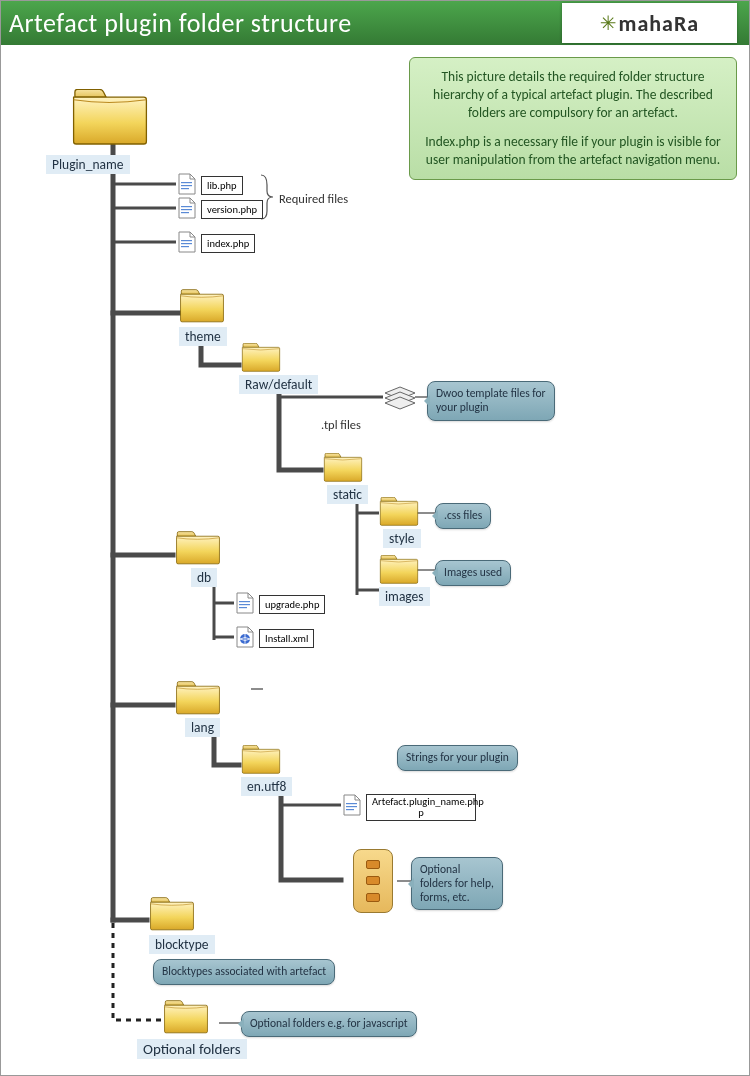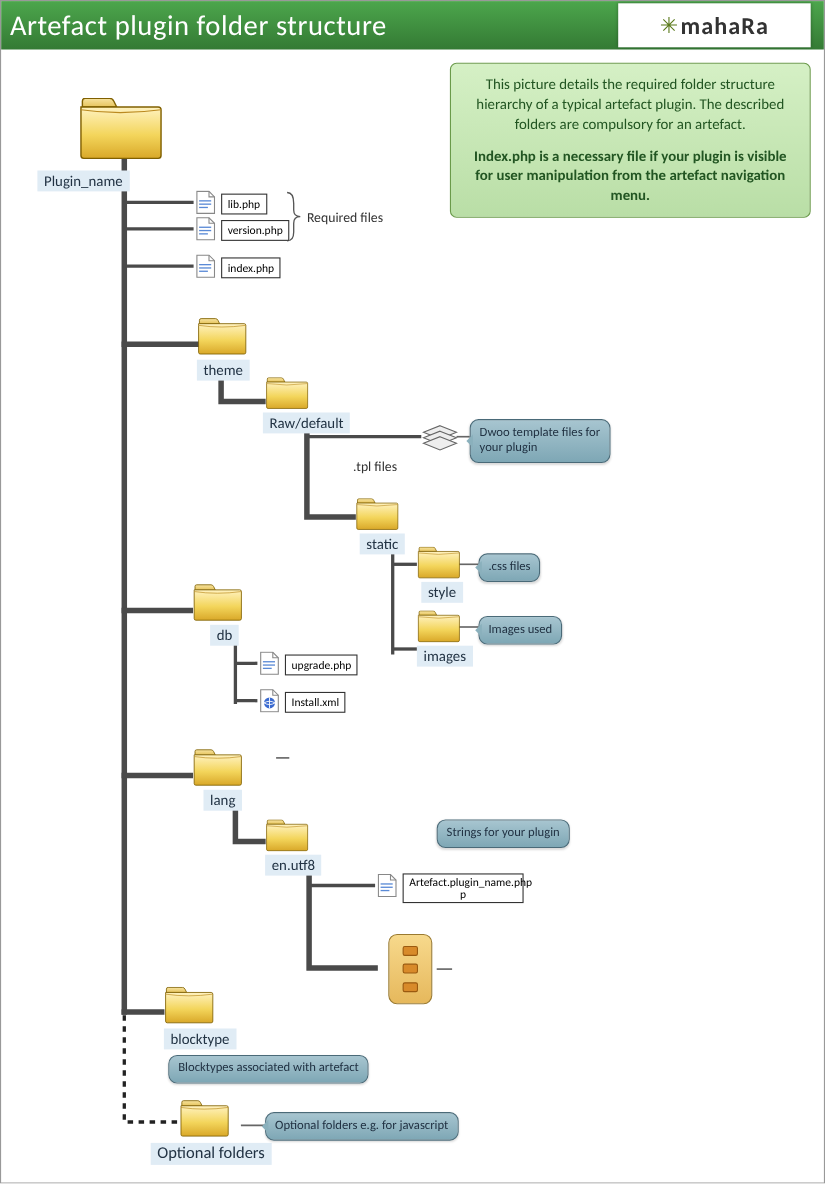--- a/index.html
+++ b/index.html
@@ -61,21 +61,21 @@
     background: linear-gradient(to bottom, #d5f0c5 0%, #b9dea6 100%);
     border: 1px solid #6a9a4a;
     border-radius: 6px;
     padding: 10px 14px;
     font-size: 13.5px;
     color: #225522;
     text-align: center;
     line-height: 1.35;
   }
   .info-box p { margin: 0 0 10px 0; }
-  .info-box p:last-child { margin: 0; font-weight: bold; }
+  .info-box p:last-child { margin: 0; }
 
   .canvas {
     position: absolute;
     left: 0; top: 44px;
     width: 750px; height: 1032px;
   }
 
   
   .folder-icon {
     position: absolute;
@@ -319,21 +319,21 @@
       <path class="conn-hair" d="M396 836 L410 836"></path>
       <path class="conn-hair" d="M216 927 L226 927"></path>
       <path class="conn-hair" d="M218 978 L240 978"></path>
     </svg>
 
     <div class="folder-icon folder-big" style="left:70px; top:44px;">
       <svg viewBox="0 0 60 44">
           <use href="#folderShape"></use>
         </svg>
     </div>
-    <span class="label-chip" style="left:33px; top:110px;">Plugin_name</span>
+    <span class="label-chip" style="left:45px; top:110px;">Plugin_name</span>
 
     <div class="file-icon" style="left:177px; top:128px;"><svg viewBox="0 0 18 22">
           <use href="#fileShape"></use>
         </svg></div>
     <span class="file-box" style="left:200px; top:131px;">lib.php</span>
 
     <div class="file-icon" style="left:177px; top:152px;"><svg viewBox="0 0 18 22">
           <use href="#fileShape"></use>
         </svg></div>
     <span class="file-box" style="left:200px; top:155px;">version.php</span>
@@ -410,20 +410,21 @@
     <span class="file-box" style="left:365px; top:749px; line-height:1; text-align:center; width:110px;">
       <span>Artefact.plugin_name.php</span><br>
       <span>p</span>
     </span>
 
     <div class="multi-folder" style="left:352px; top:804px;">
       <div class="slot"></div>
         <div class="slot"></div>
         <div class="slot"></div>
     </div>
+    <div class="callout tail-left" style="left:410px; top:812px; width:92px;">Optional folders for help, forms, etc.</div>
 
     <div class="folder-icon folder-med" style="left:148px; top:852px;"><svg viewBox="0 0 60 44">
           <use href="#folderShape"></use>
         </svg></div>
     <span class="label-chip" style="left:148px; top:890px;">blocktype</span>
     <div class="callout" style="left:152px; top:914px; max-width:190px;">Blocktypes associated with artefact</div>
 
     <div class="folder-icon folder-med folder-dashed" style="left:162px; top:955px;"><svg viewBox="0 0 60 44">
           <use href="#folderShape"></use>
         </svg></div>

